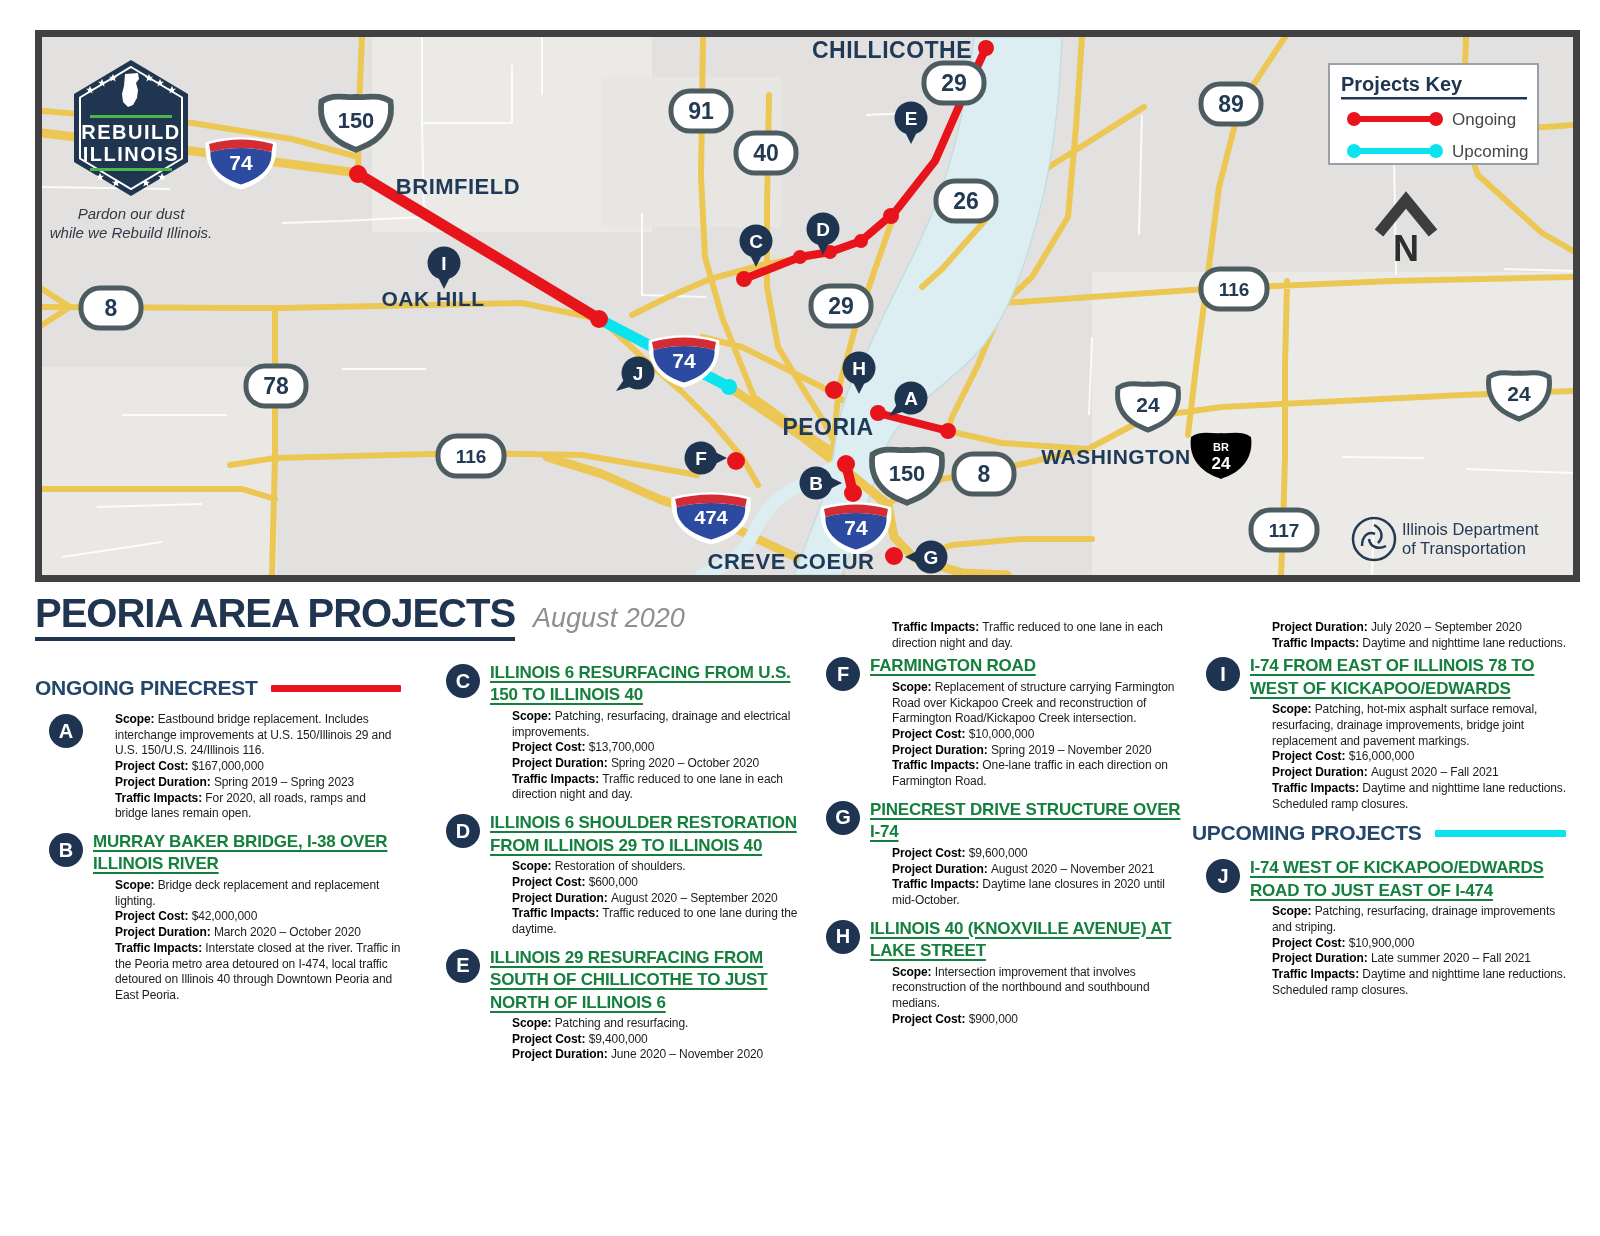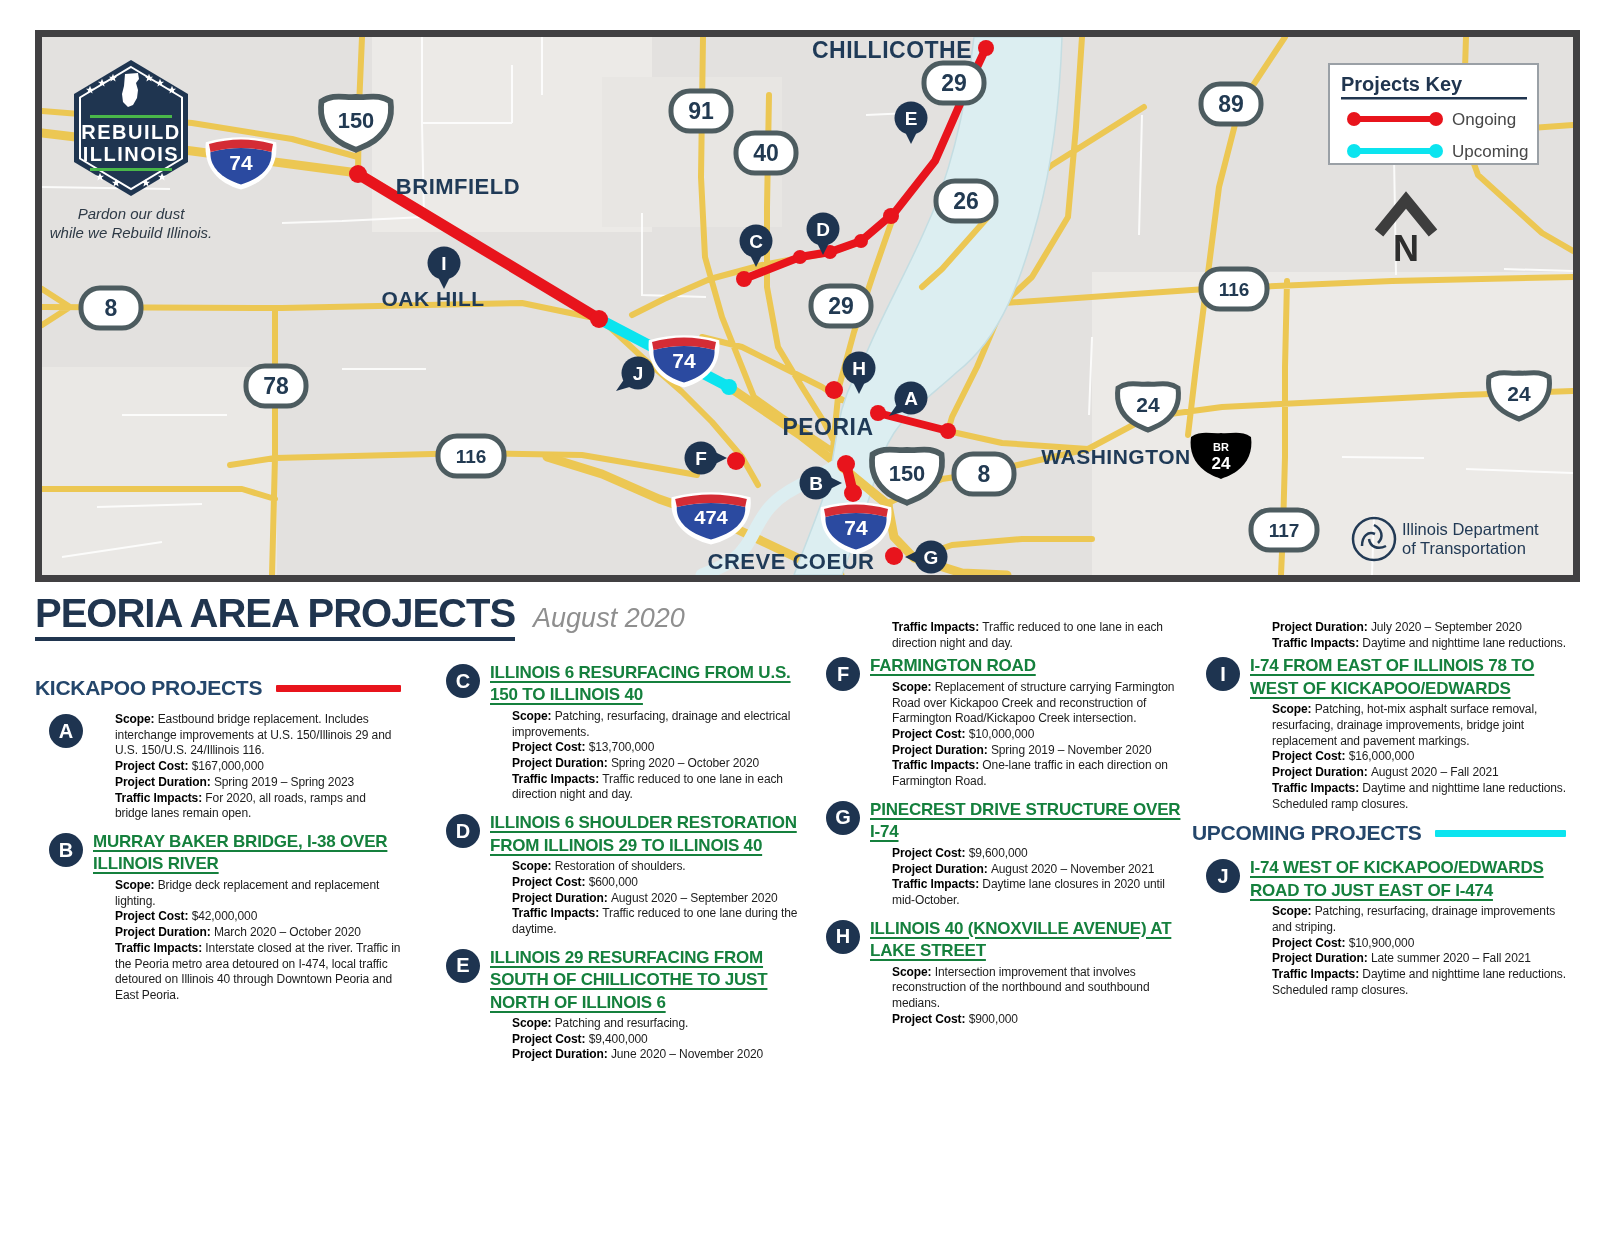--- a/index.html
+++ b/index.html
@@ -332,21 +332,21 @@
   </svg>
   </div>
 
   <div class="hdr">
     <h1>PEORIA AREA PROJECTS</h1>
     <span class="date">August 2020</span>
   </div>
 
   <div class="col" id="c0">
       <div class="sec">
-        <span class="sec-t">KICKAPOO PROJECTS</span>
+        <span class="sec-t">ONGOING PINECREST</span>
         <span class="sec-bar" style="background: rgb(232, 20, 28);"></span>
       </div>
       <div class="entry">
         <div class="mk">A</div>
         <div class="dl"><b>Scope: </b>Eastbound bridge replacement. Includes interchange improvements at U.S. 150/Illinois 29 and U.S. 150/U.S. 24/Illinois 116.</div>
         <div class="dl"><b>Project Cost: </b>$167,000,000</div>
         <div class="dl"><b>Project Duration: </b>Spring 2019 – Spring 2023</div>
         <div class="dl"><b>Traffic Impacts: </b>For 2020, all roads, ramps and bridge lanes remain open.</div>
       </div>
       <div class="entry">

